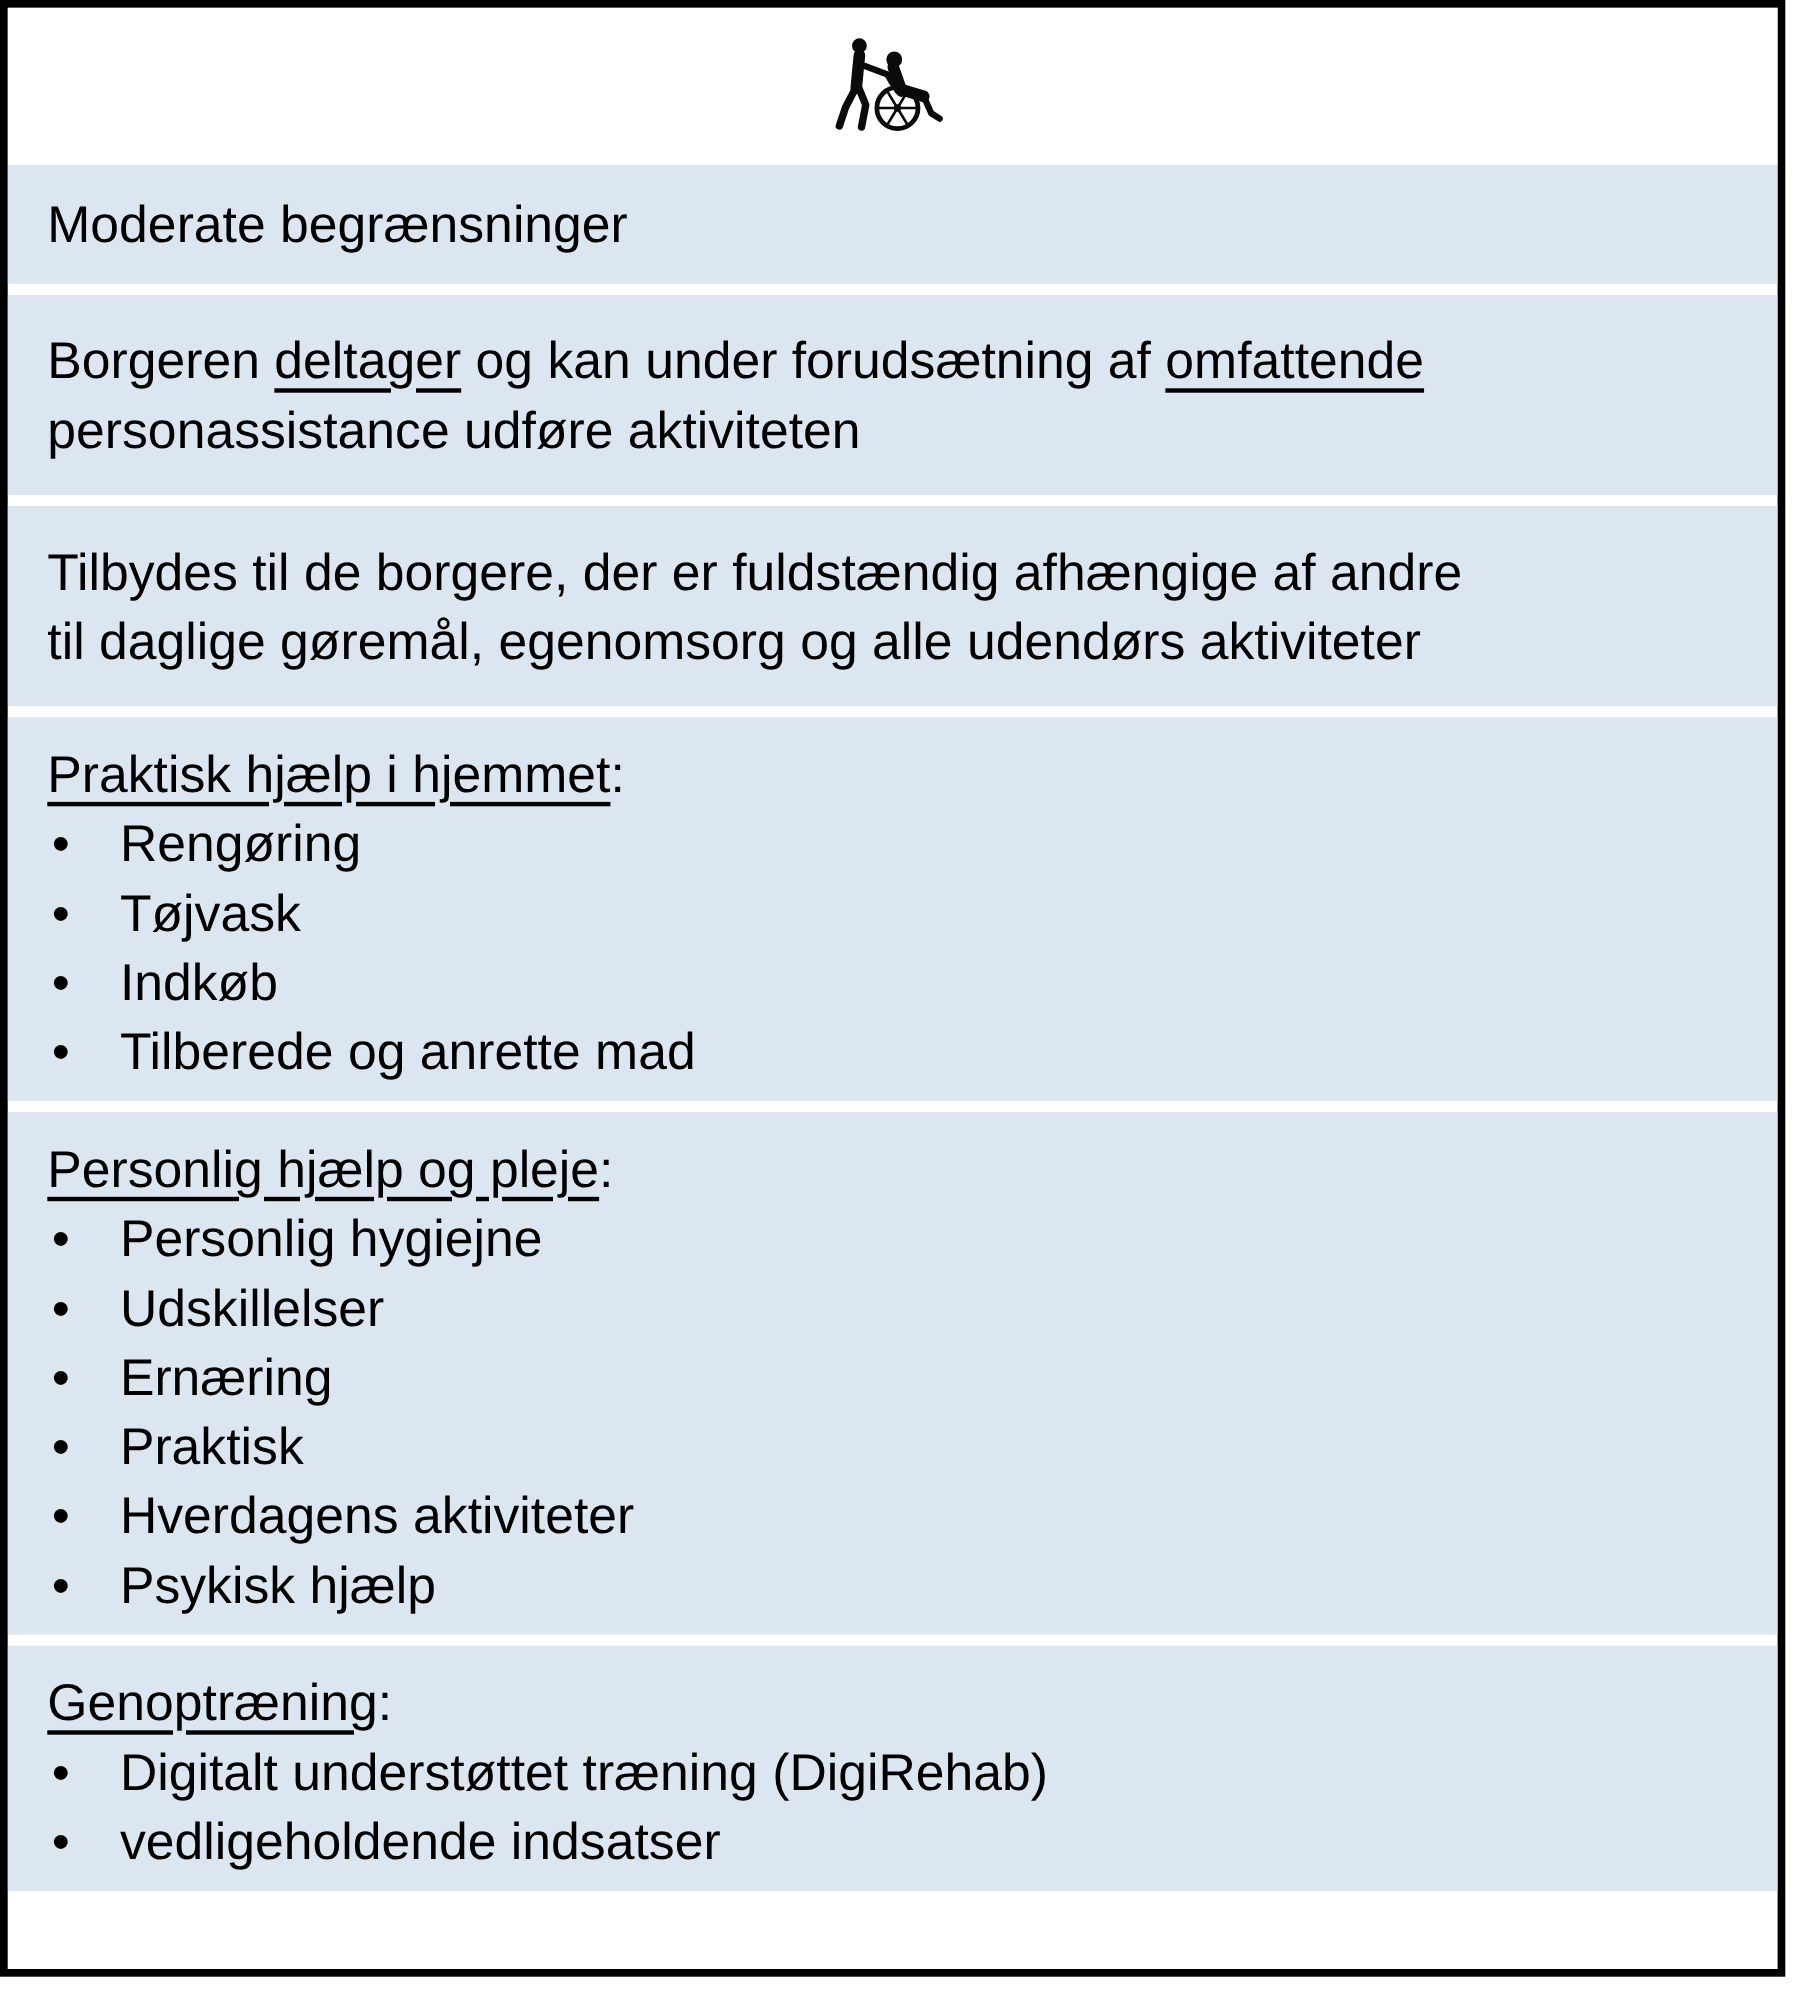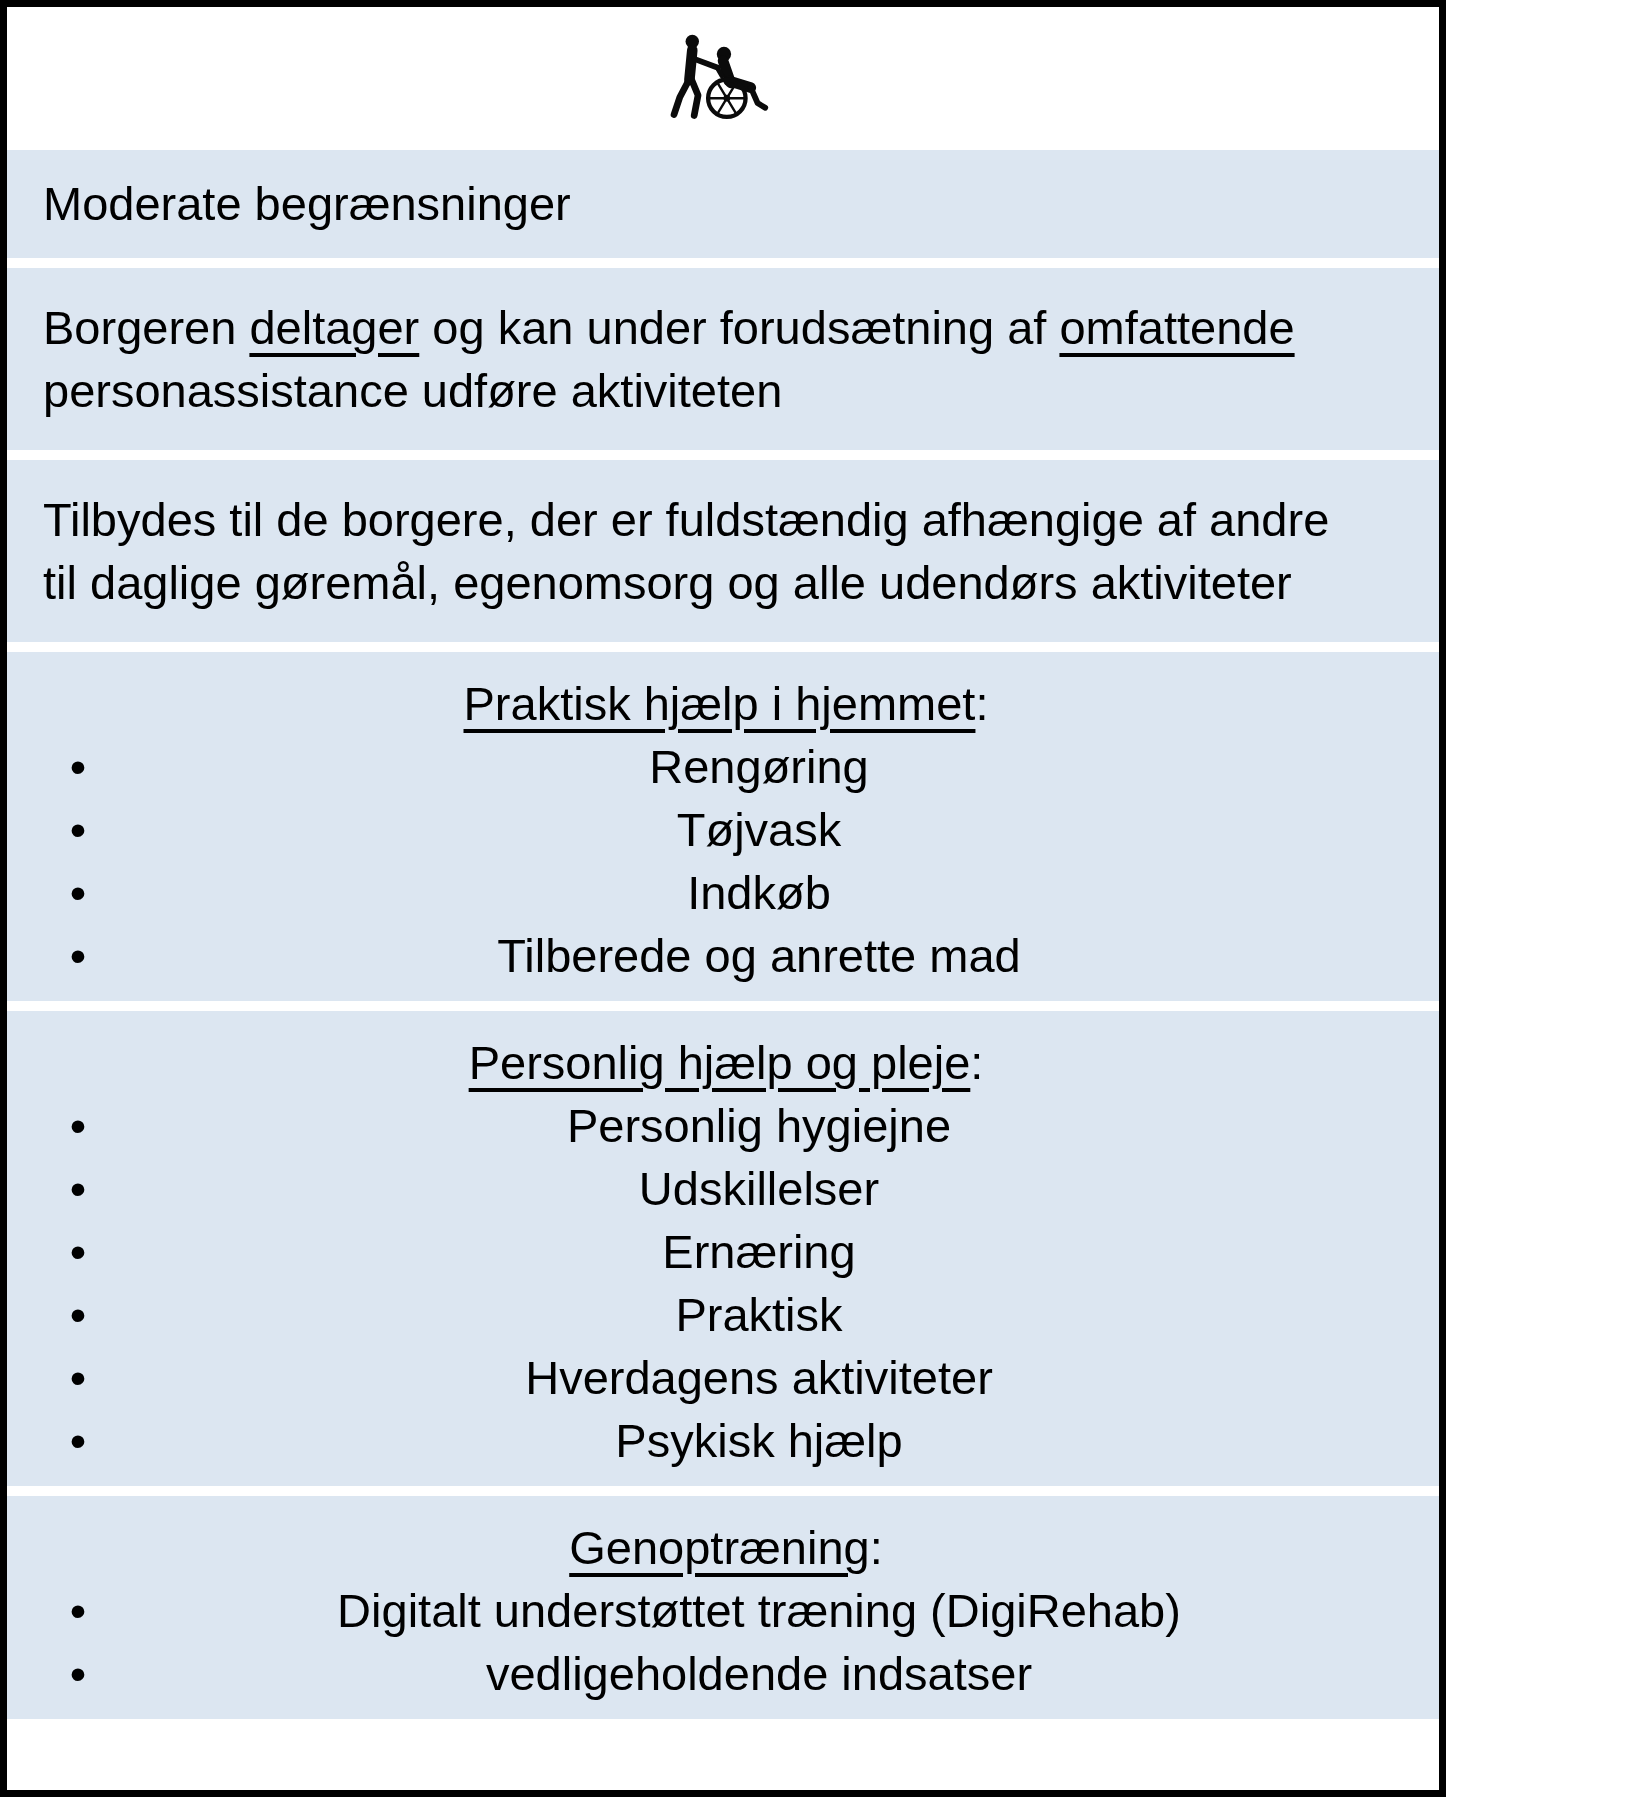--- a/index.html
+++ b/index.html
@@ -11,21 +11,21 @@
   body {
     width: 1630px;
     height: 1812px;
     position: relative;
   }
   .frame {
     position: absolute;
     left: 0;
     top: 0;
     box-sizing: border-box;
-    width: 1446px;
+    width: 1623px;
     height: 1797px;
     border: 7px solid #000000;
     background: #ffffff;
     overflow: hidden;
   }
   .icon-header {
     height: 143px;
     background: #ffffff;
     display: flex;
     align-items: center;
@@ -49,21 +49,20 @@
     padding-top: 22px;
     padding-bottom: 23px;
   }
   .band.para {
     padding-top: 28px;
     padding-bottom: 28px;
   }
   .band.list {
     padding-top: 20px;
     padding-bottom: 14px;
-    text-align: center;
   }
   .line { display: block; white-space: nowrap; }
   .ul {
     text-decoration: underline;
     text-decoration-thickness: 4px;
     text-underline-offset: 9px;
   }
   .heading-line { display: block; white-space: nowrap; }
   ul.bullets {
     list-style: none;

